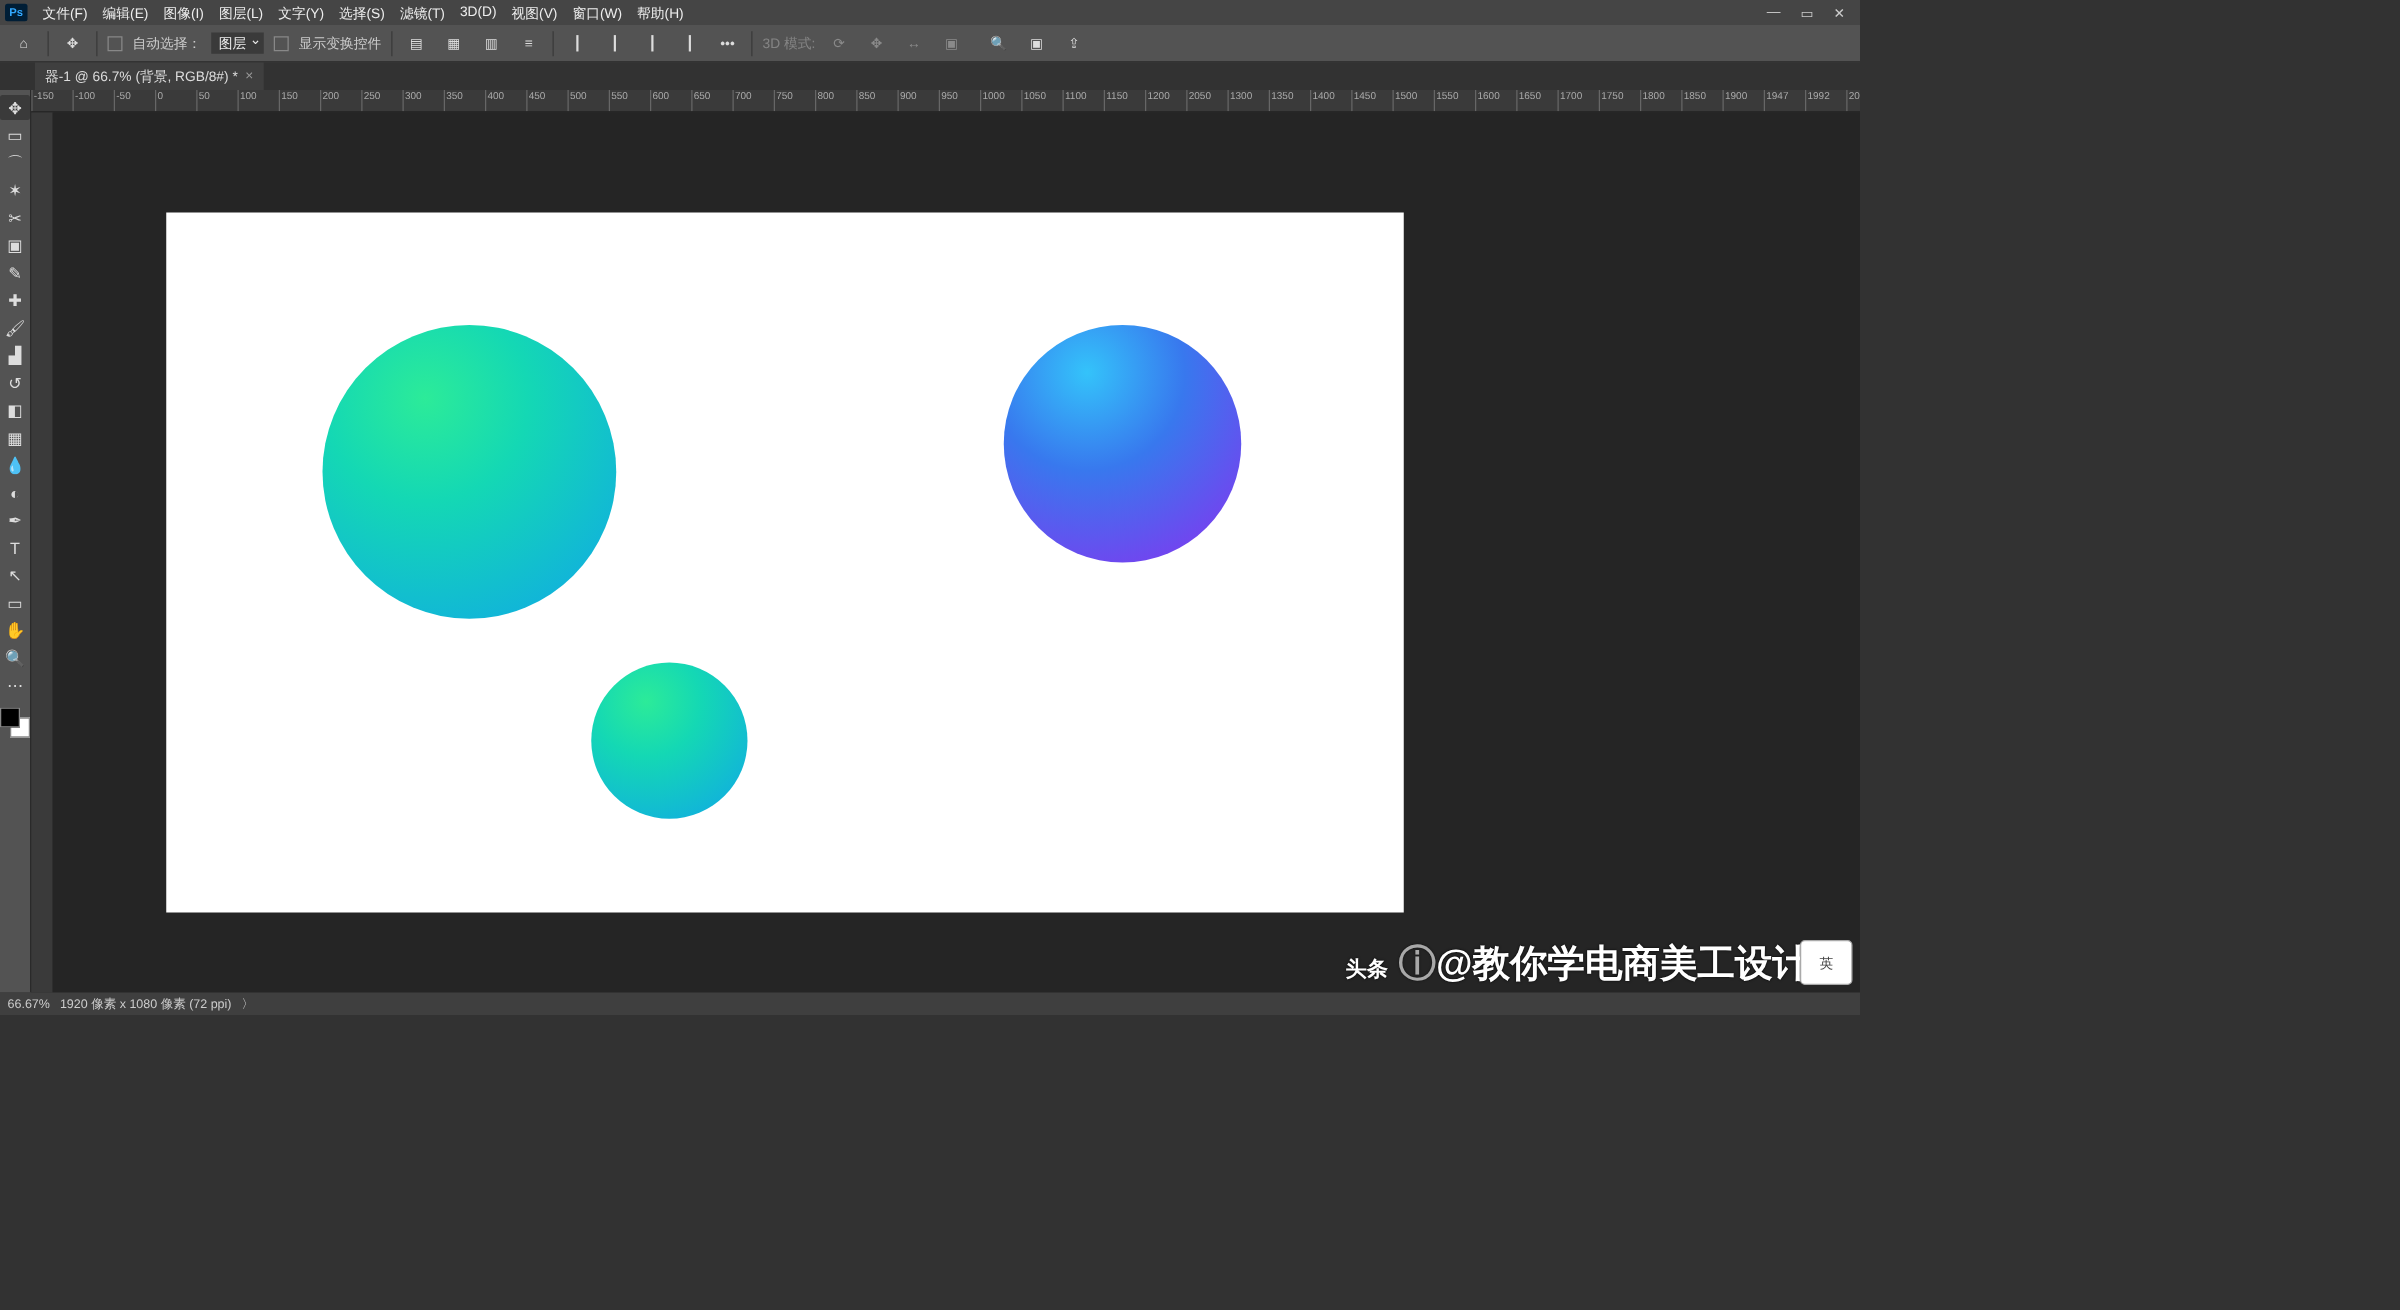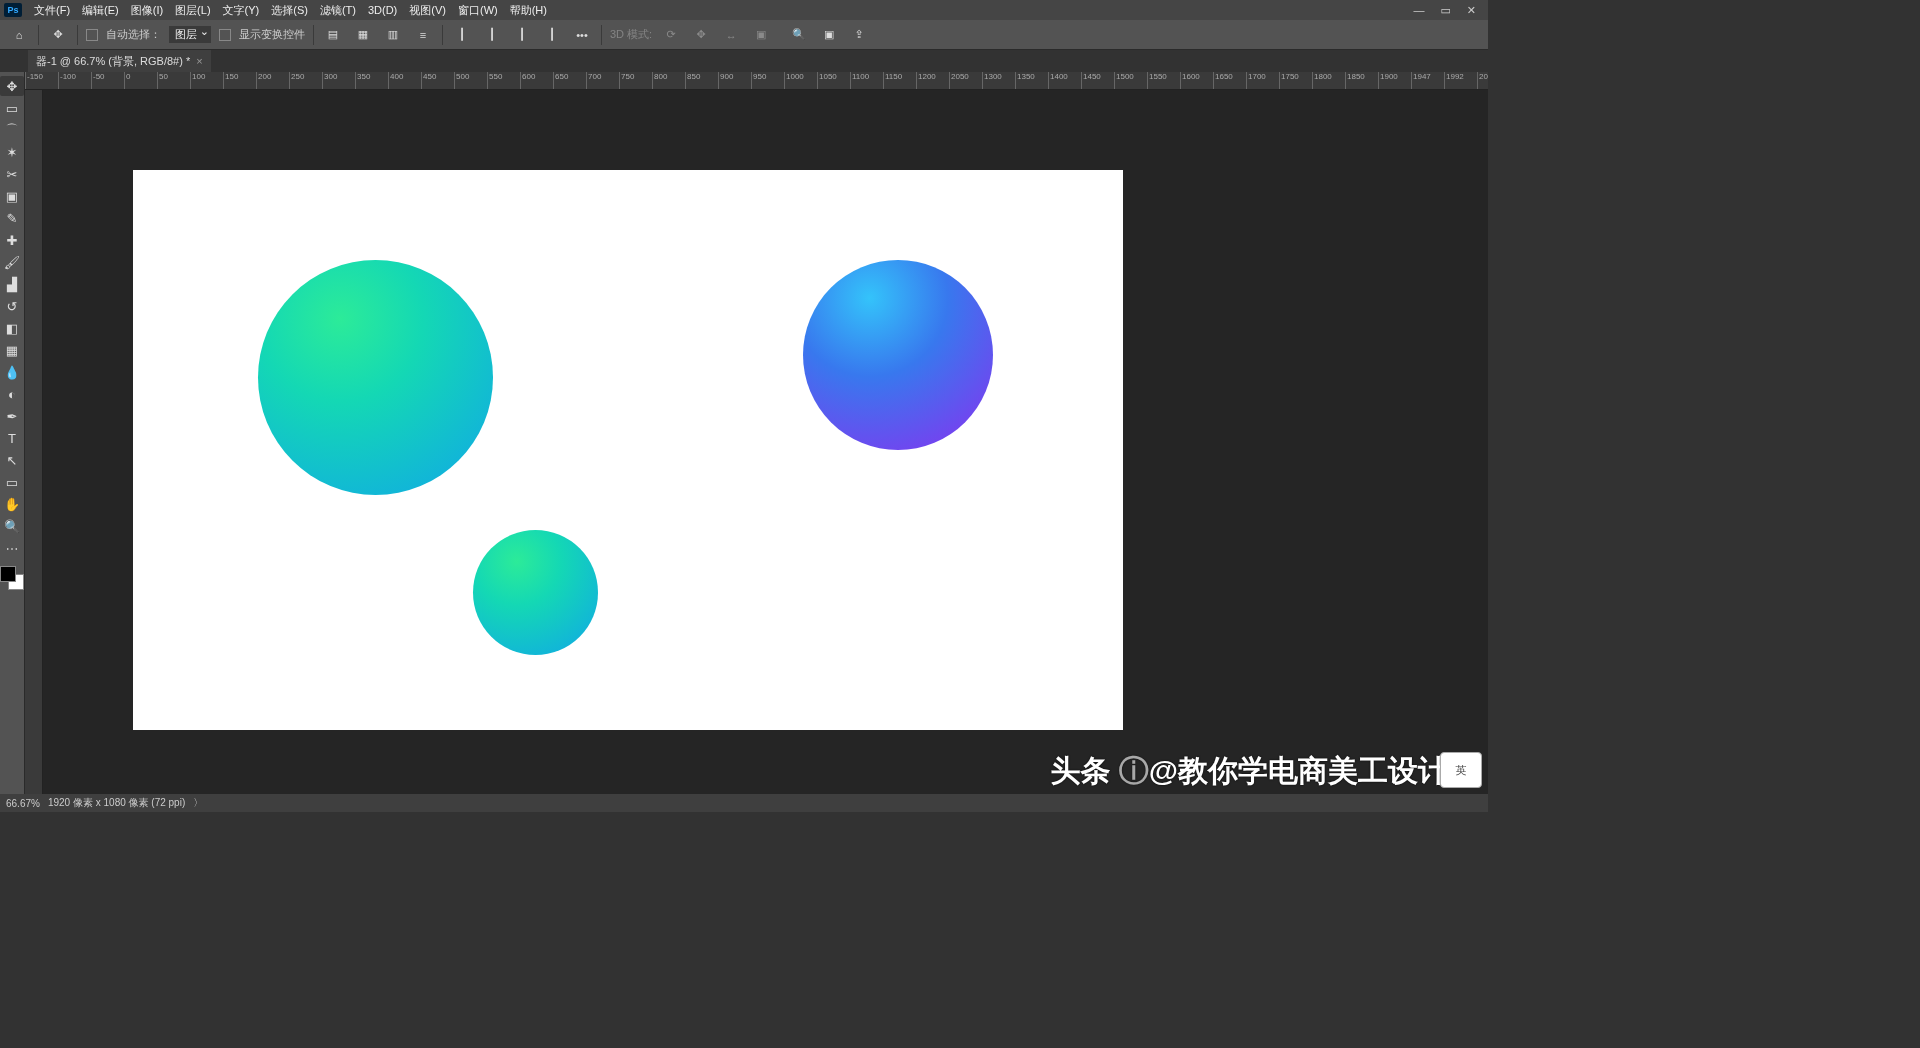--- a/index.html
+++ b/index.html
@@ -65,21 +65,21 @@
 .layerspanel .layer { display:flex; align-items:center; gap:6px; padding:2px 6px; border-bottom:1px solid #3a3a3a; }
 .layerspanel .layer .eye { width:14px; color:#ddd; }
 .layerspanel .layer .thumb { width:26px; height:20px; background:#fff; border:1px solid #666; position:relative; }
 .layerspanel .layer .thumb.grad { background:linear-gradient(135deg,#2ceb99,#10a6e8); }
 .layerspanel .layer .thumb.grad2 { background:linear-gradient(135deg,#34c3fa,#8a2ff0); }
 .layerspanel .layer .name { color:#ddd; font-size:11px; flex:1; }
 .layerspanel .layer .lock { color:#aaa; font-size:10px; }
 .layerspanel .bottombar { height:22px; background:#3a3a3a; display:flex; align-items:center; justify-content:flex-end; gap:6px; padding:0 6px; font-size:11px; color:#aaa; }
 .statusbar { position:absolute; left:0; right:0; bottom:0; height:18px; background:#3f3f3f; display:flex; align-items:center; font-size:10px; color:#ccc; padding:0 6px; gap:8px; }
 .watermark { position:absolute; right:40px; bottom:20px; font-size:30px; font-weight:bold; color:#fff; text-shadow:0 0 2px #000; pointer-events:none; }
-.watermark .sm { font-size:30px;font-family:Liberation Serif, serif; }
+.watermark .sm { font-size:17px;font-family:Liberation Serif, serif; }
 .lang-badge { position:absolute; right:6px; bottom:24px; width:42px; height:36px; background:#fff; border-radius:4px; display:flex; align-items:center; justify-content:center; font-size:11px; color:#444; border:1px solid #aaa; }
 </style>
 </head>
 <body>
 
 <div class="menubar">
   <div class="logo">Ps</div>
   <span class="mi">文件(F)</span>
   <span class="mi">编辑(E)</span>
   <span class="mi">图像(I)</span>

